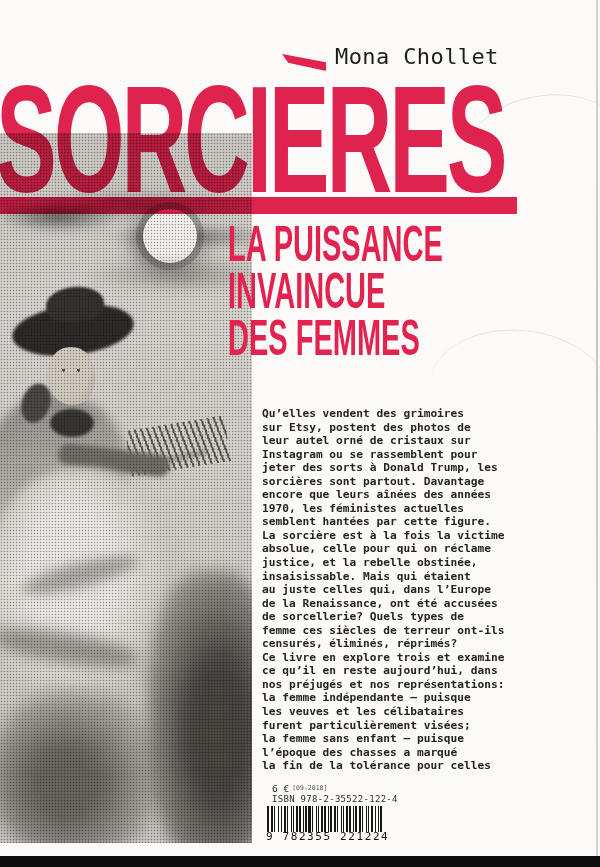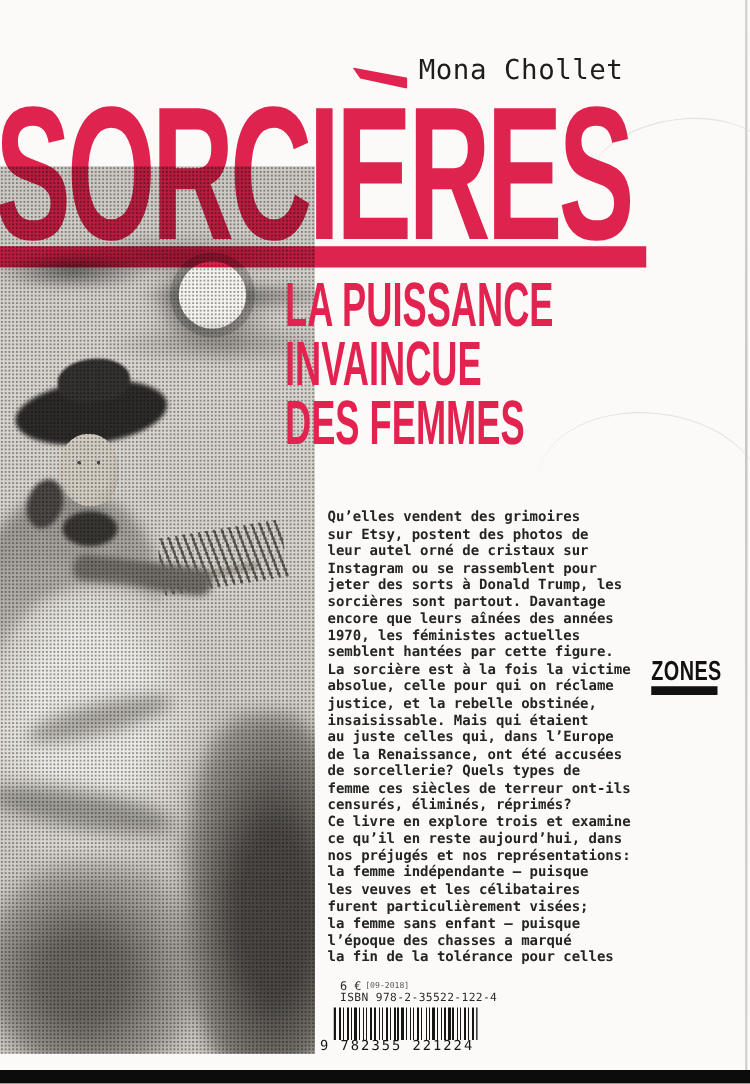--- a/index.html
+++ b/index.html
@@ -136,21 +136,21 @@
   .ean-bars{
     position:absolute;left:267px;top:806px;width:113px;height:26px;
     background:repeating-linear-gradient(90deg,
       #151513 0 1px,transparent 1px 3px,
       #151513 3px 5px,transparent 5px 6.5px,
       #151513 6.5px 7.5px,transparent 7.5px 10px,
       #151513 10px 11px,transparent 11px 12.5px);
     border-left:1px solid #151513;border-right:1px solid #151513;
   }
   .ean-digits{
-    position:absolute;left:256px;top:830px;
+    position:absolute;left:266px;top:830px;
     font-family:"DejaVu Sans Mono",monospace;font-size:11px;letter-spacing:1.6px;
     color:#151513;white-space:nowrap;
   }
   
   .page-edge{position:absolute;left:596px;top:0;width:2px;height:856px;
     background:linear-gradient(180deg,#d6d3ce,#c9c6c1 40%,#d6d3ce);}
   .bottom-strip{position:absolute;left:0;top:856px;width:600px;height:11px;background:var(--strip);}
   .crease{position:absolute;border-top:1px solid rgba(120,115,108,.16);border-radius:50%;}
   .crease.c1{left:470px;top:95px;width:150px;height:90px;transform:rotate(-8deg);}
   .crease.c2{left:430px;top:330px;width:180px;height:120px;transform:rotate(6deg);}
@@ -211,24 +211,20 @@
 Ce livre en explore trois et examine
 ce qu’il en reste aujourd’hui, dans
 nos préjugés et nos représentations:
 la femme indépendante — puisque
 les veuves et les célibataires
 furent particulièrement visées;
 la femme sans enfant — puisque
 l’époque des chasses a marqué
 la fin de la tolérance pour celles</div>
 
-  <div class="logo">
-    <div class="logo-text">ZONES</div>
-    <div class="logo-underline"></div>
-  </div>
 
   <div class="price-line">
     <span>6 €</span><span class="price-note">[09-2018]</span>
   </div>
   <div class="isbn-line">ISBN 978-2-35522-122-4</div>
   <div class="ean-bars"></div>
   <div class="ean-digits">9 782355 221224</div>
 
   <div class="crease c1"></div>
   <div class="crease c2"></div>

